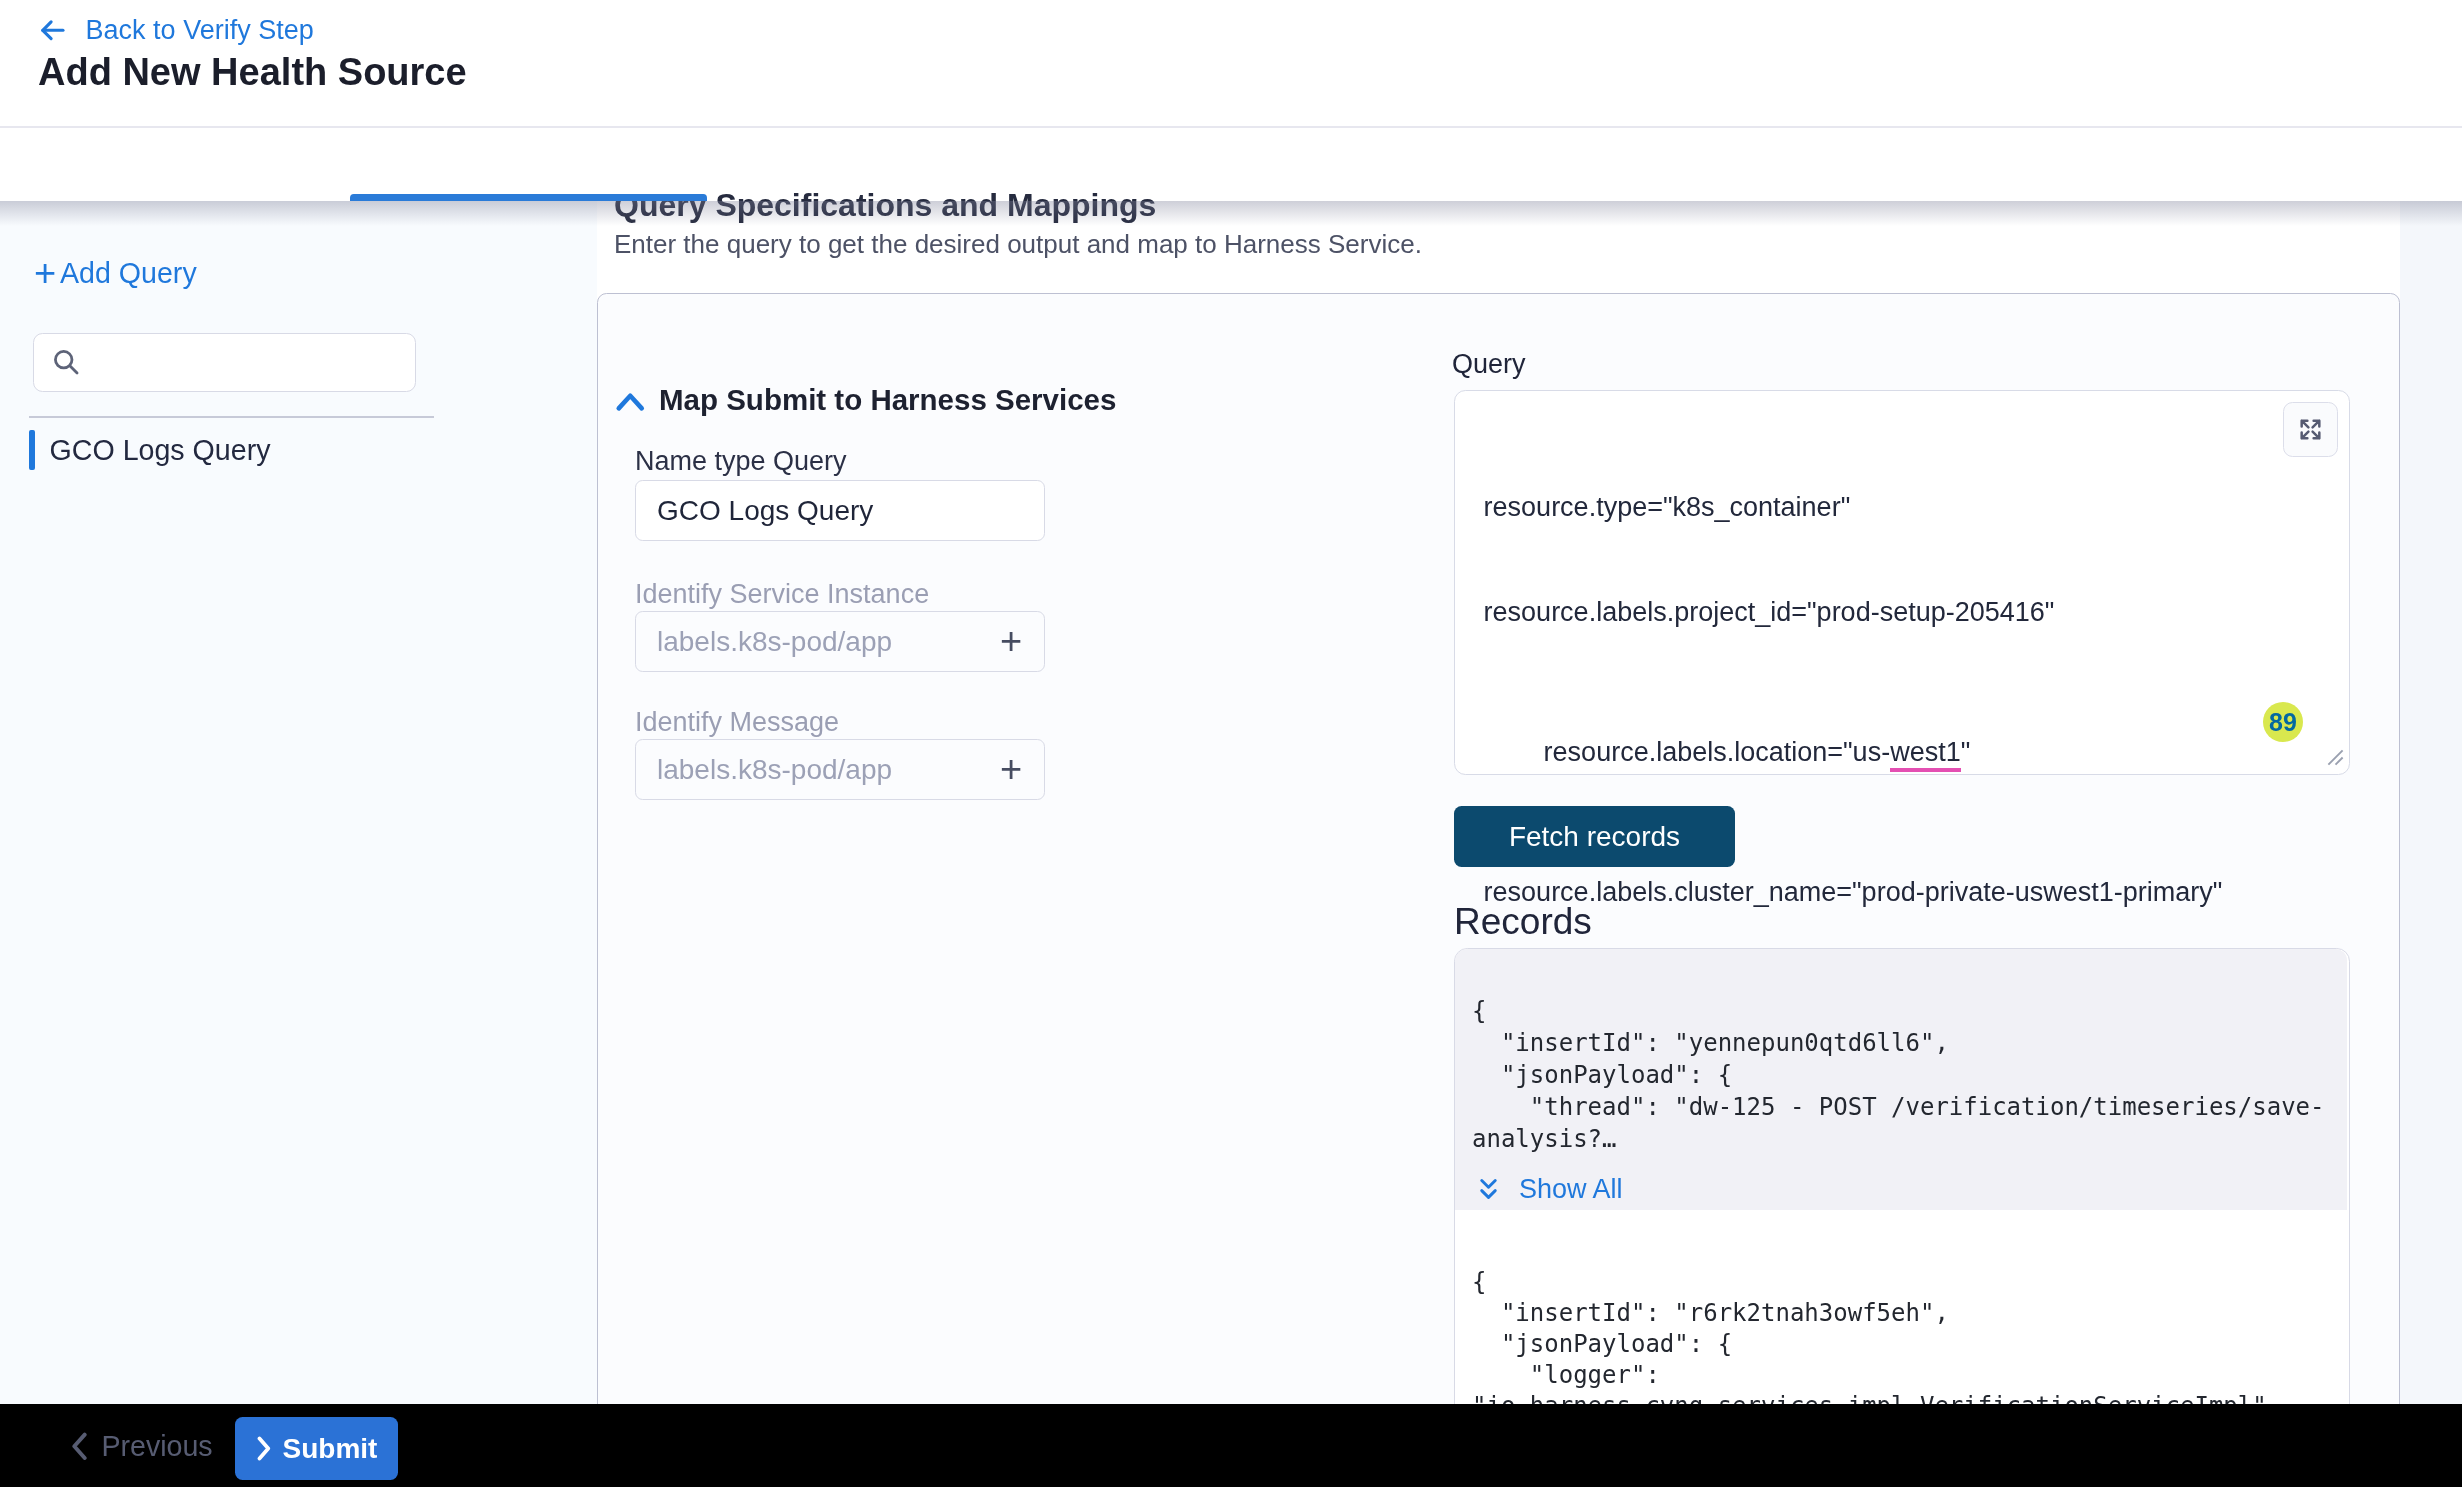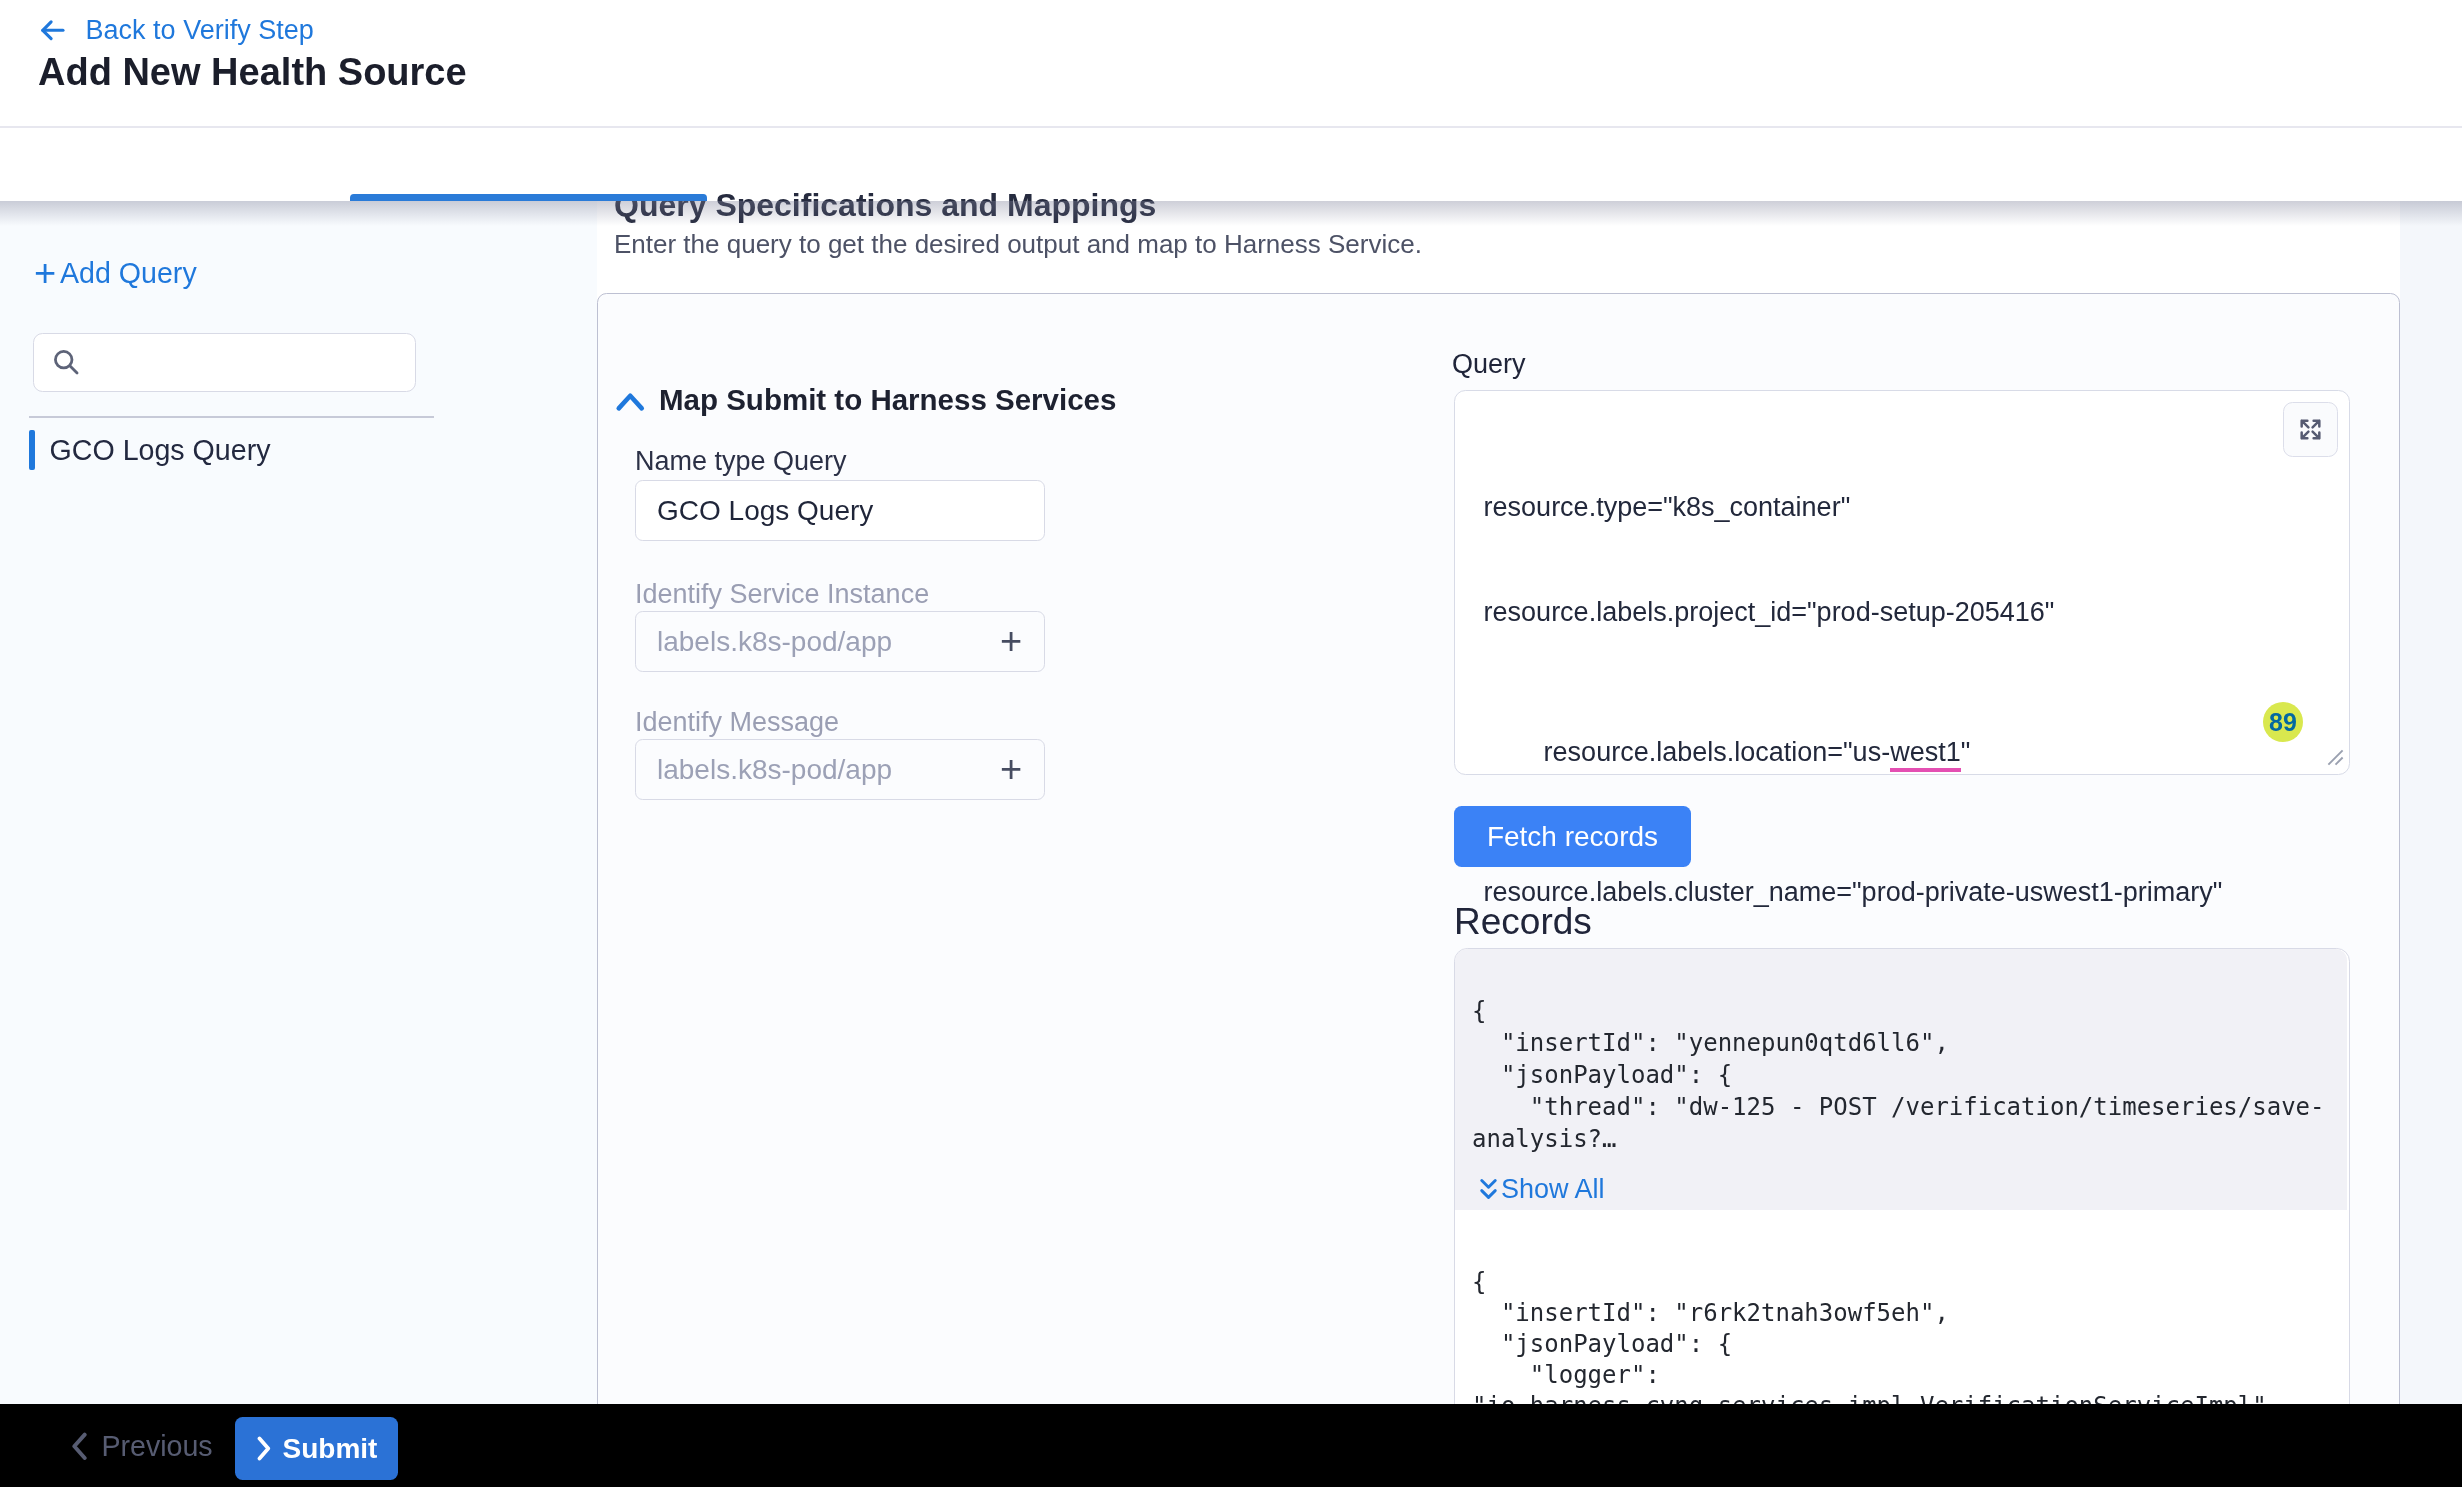--- a/index.html
+++ b/index.html
@@ -70,31 +70,31 @@
                border:1.9px solid #d8dbe7; border-radius:11.4px; z-index:3; cursor:text; }
   .query-text { position:absolute; left:28.6px; top:28.6px; width:819px; font-size:27px; line-height:35px; color:#22283b;
                 white-space:pre; }
   .q-underline { border-bottom:4.8px solid #e44fb2; padding-bottom:1px; }
   .expand-btn { position:absolute; right:11.4px; top:11.4px; width:55px; height:55px; background:#fafbfd;
                 border:1.9px solid #dcdeea; border-radius:9.5px; display:flex; align-items:center; justify-content:center; cursor:pointer; }
   .char-badge { position:absolute; right:46px; bottom:32px; width:40px; height:40px; border-radius:50%; background:#d9e84e;
                 display:flex; align-items:center; justify-content:center; font-size:25px; font-weight:bold; color:#0369a1; }
   .resize-handle { position:absolute; right:3.8px; bottom:3.8px; cursor:nwse-resize; }
 
-  .fetch-btn { position:absolute; left:1454px; top:806px; width:237px; height:61px; background:#3b82f6; border:none;
+  .fetch-btn { position:absolute; left:1454px; top:806px; width:281px; height:61px; background:#0c4a6e; border:none;
                border-radius:7.6px; color:#fff; font-size:28px; font-family:"Liberation Sans", sans-serif;
                display:flex; align-items:center; justify-content:center; z-index:3; cursor:pointer; }
 
   .records-label { position:absolute; left:1454px; top:901px; font-size:37px; color:#20253a; z-index:3; }
   .records-box { position:absolute; left:1454px; top:948px; width:896px; height:539px; background:#fff;
                  border:1.9px solid #d8dae6; border-radius:13.3px 13.3px 0 0; overflow:hidden; z-index:3; }
   .record-card { position:absolute; left:0; top:0; width:892px; height:261px; background:#f1f1f6; border-radius:11.4px 11.4px 0 0; }
   .record-json { font-family:"DejaVu Sans Mono", monospace; font-size:24px; line-height:32px; color:#23272f; white-space:pre; }
   .json-1 { position:absolute; left:17px; top:46px; }
-  .show-all { position:absolute; left:21px; top:225px; display:flex; align-items:center; gap:0; color:#1f78dc;
+  .show-all { position:absolute; left:21px; top:225px; display:flex; align-items:center; gap:18px; color:#1f78dc;
               font-size:27px; cursor:pointer; }
   .json-2 { position:absolute; left:17px; top:318px; line-height:31px; }
 
   
   .footer { position:absolute; left:0; top:1404px; width:2462px; height:84px; background:#000000; z-index:10; }
   .prev-btn { position:absolute; left:69px; top:17px; height:50px; display:flex; align-items:center; gap:11.4px;
               color:#575c72; font-size:28.6px; background:none; border:none; font-family:"Liberation Sans", sans-serif; cursor:pointer; }
   .submit-btn { position:absolute; left:235px; top:13.3px; height:63px; padding:0 21px; background:#2b72d6; border:none;
                 border-radius:7.6px; color:#fff; font-size:28px; font-weight:bold; font-family:"Liberation Sans", sans-serif;
                 display:flex; align-items:center; gap:9.5px; cursor:pointer; }

